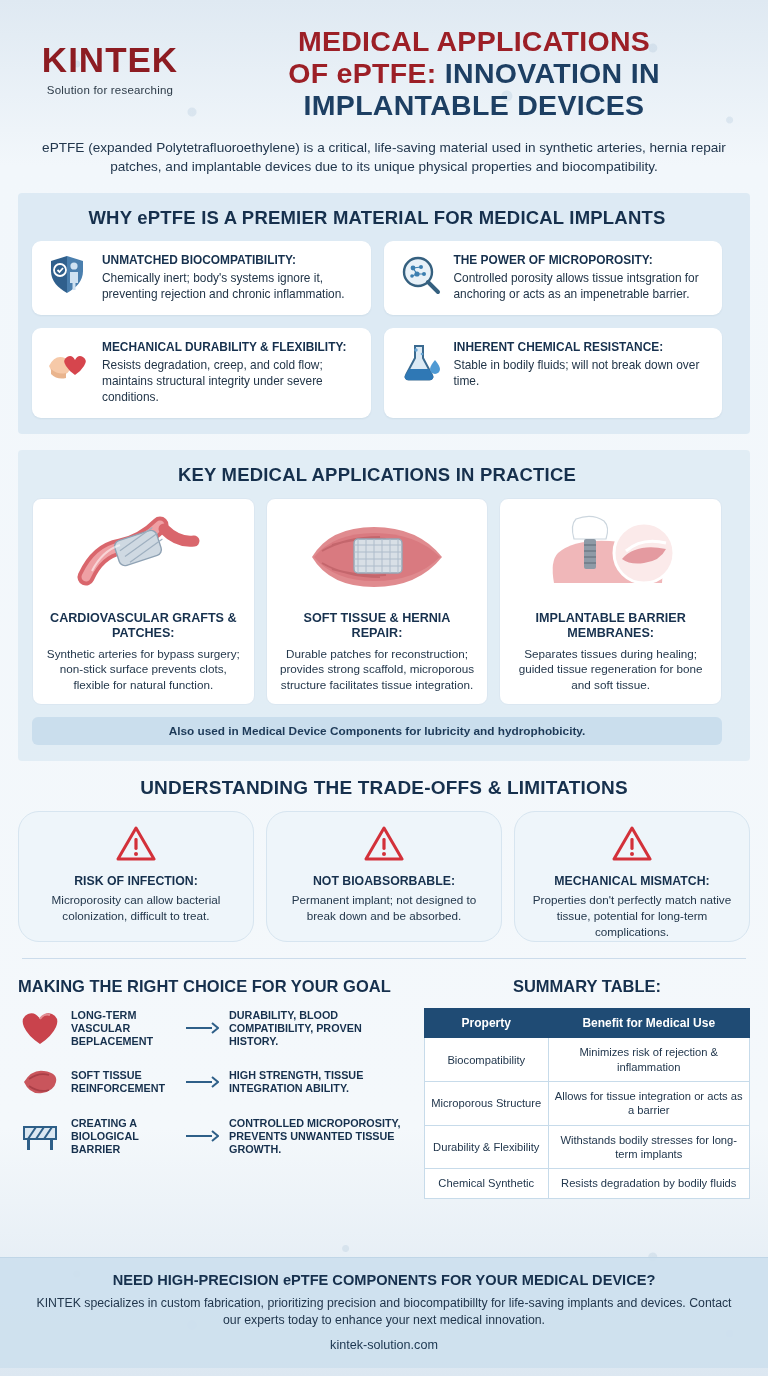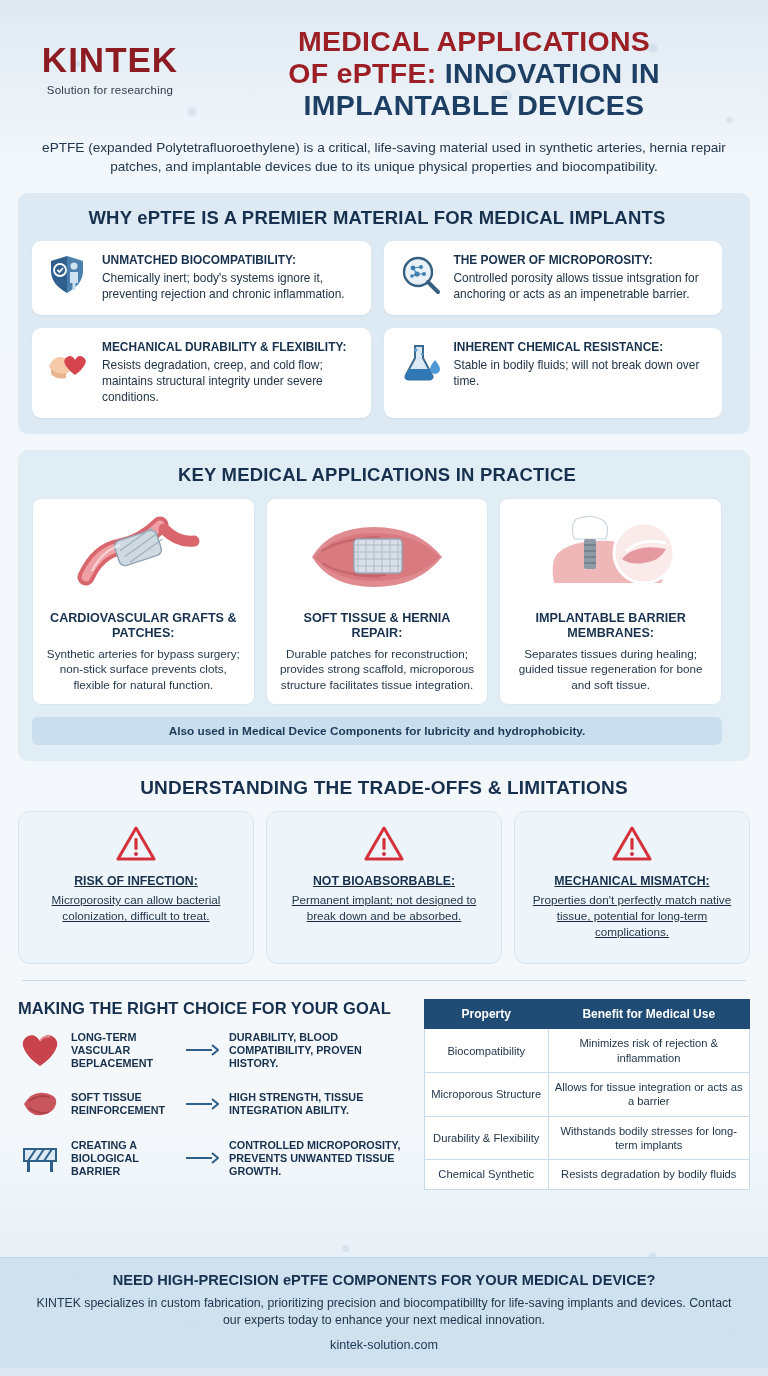--- a/index.html
+++ b/index.html
@@ -45,21 +45,21 @@
 
   .intro {
     text-align: center; font-size: 13.6px; line-height: 1.45;
     color: #22374d; padding: 10px 38px 0 38px;
   }
 
   
   .band {
     margin: 16px 18px 0 18px;
     background: rgba(214,230,241,.75);
-    border-radius: 10px;
+    border-radius: 4px;
     padding: 14px 28px 16px 14px;
   }
   .sec-title {
     text-align: center; font-weight: bold; color: #16304d;
     font-size: 18.5px; letter-spacing: .2px; margin-bottom: 12px;
   }
   .grid2 { display: grid; grid-template-columns: 1fr 1fr; gap: 13px; }
   .card {
     background: #fff; border-radius: 9px; padding: 12px 13px;
     display: flex; gap: 11px; align-items: flex-start;
@@ -80,22 +80,22 @@
   .app .bd { font-size: 11.7px; line-height: 1.32; color: #24384c; }
   .also {
     margin-top: 12px; text-align: center; font-size: 11.8px; font-weight: bold;
     color: #1d3a58; background: rgba(197,219,235,.85); border-radius: 6px; padding: 7px 8px;
   }
 
   
   .tradewrap { margin: 16px 18px 0 18px; }
   .trades { display: grid; grid-template-columns: 1fr 1fr 1fr; gap: 12px; }
   .trade {
-    background: #eef5fa; border: 1px solid #d7e5f0; border-radius: 12px;
-    padding: 14px 12px 24px 12px; text-align: center; text-decoration: underline;
+    background: #eef5fa; border: 1px solid #d7e5f0; border-radius: 21px;
+    padding: 14px 12px 2px 12px; text-align: center;
   }
   .trade .hd { font-weight: bold; font-size: 12.3px; color: #16304d; margin: 8px 0 4px; }
   .trade .bd { font-size: 11.7px; line-height: 1.34; color: #24384c; }
 
   
   .bottom { display: flex; gap: 16px; margin: 18px 18px 0 18px; justify-content: space-between; }
   .choice { flex: 0 0 390px; }
   .choice h3, .summary h3 {
     font-size: 16.5px; font-weight: bold; color: #16304d; margin-bottom: 12px;
   }
@@ -355,20 +355,21 @@
           <svg width="34" height="14" viewBox="0 0 34 14">
               <line x1="1" y1="7" x2="27" y2="7" stroke="#2e5f88" stroke-width="2"></line>
               <path d="M27 2 L33 7 L27 12" fill="none" stroke="#2e5f88" stroke-width="2"></path>
             </svg>
         </div>
         <div class="need">CONTROLLED MICROPOROSITY, PREVENTS UNWANTED TISSUE GROWTH.</div>
       </div>
     </div>
 
     <div class="summary">
+      <h3>SUMMARY TABLE:</h3>
       <table>
         <thead>
           <tr>
             <th>Property</th>
             <th>Benefit for Medical Use</th>
           </tr>
         </thead>
         <tbody>
           <tr>
             <td class="first">Biocompatibility</td>

